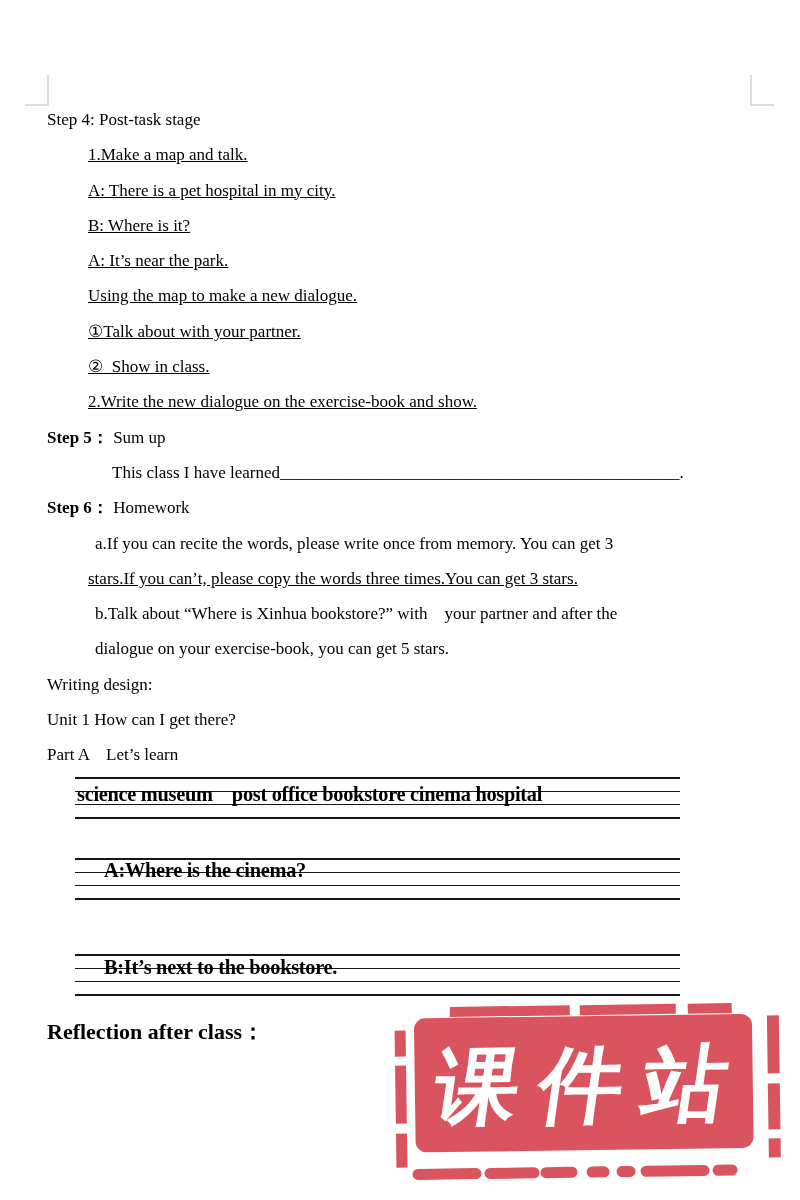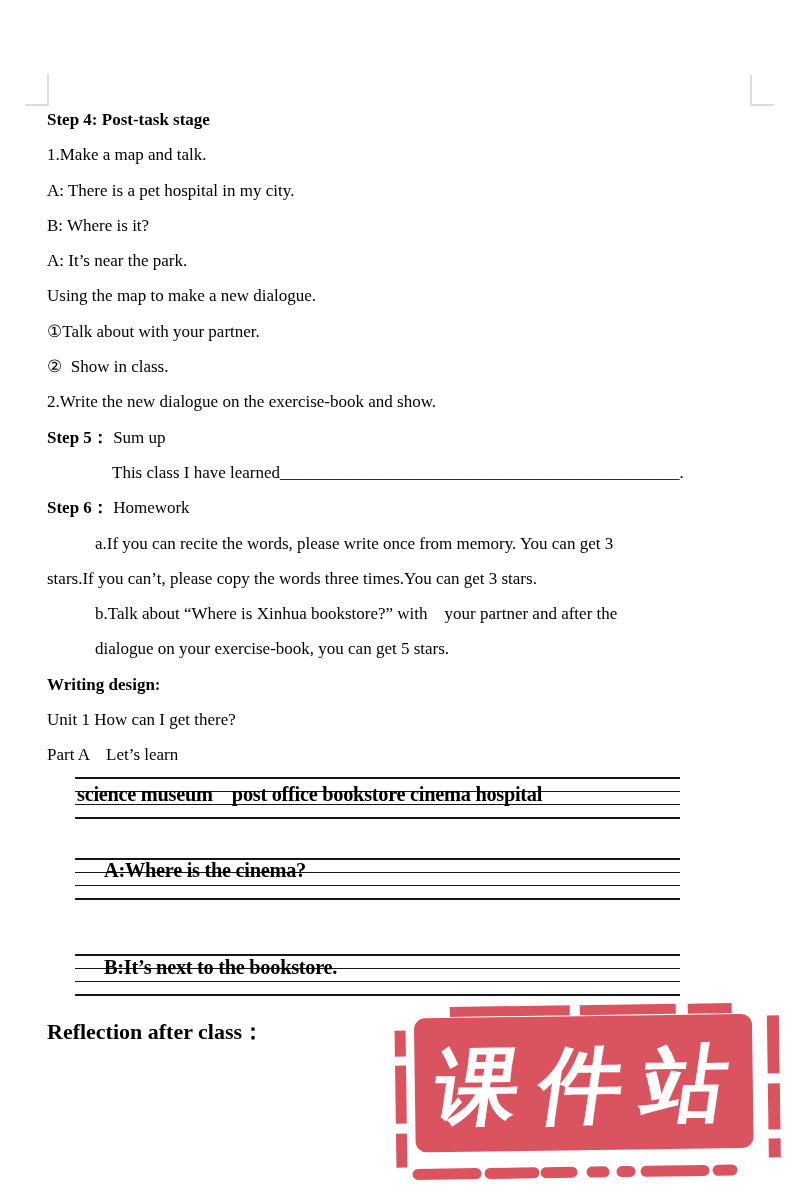--- a/index.html
+++ b/index.html
@@ -7,23 +7,23 @@
     width:800px;height:1200px;background:#ffffff;position:relative;
     font-family:"Liberation Serif", serif;color:#000;overflow:hidden;
   }
   
   .corner{position:absolute;width:22px;height:29px;}
   .corner.left{left:25px;top:75px;border-right:2px solid #dcdcdc;border-bottom:2px solid #dcdcdc;}
   .corner.right{left:750px;top:75px;border-left:2px solid #dcdcdc;border-bottom:2px solid #dcdcdc;}
 
   .content{position:absolute;left:47px;top:102px;width:720px;}
   .line{font-size:17px;line-height:35.3px;white-space:pre;}
-  .b{font-weight:700;}
+  .b{font-weight:400;}
   .pfx{font-weight:700;}
-  .i1{}
+  .i1{margin-left:41px;text-decoration:underline;}
   .i2{margin-left:65px;}
   .ia{margin-left:48px;}
 
   
   .grid{position:absolute;left:75px;width:605px;height:42px;}
   .rule{position:absolute;left:0;right:0;height:1.7px;background:#161616;}
   .r1{top:0;} .r2{top:13.8px;} .r3{top:26.8px;} .r4{top:40px;}
   .grid-text{
     position:absolute;font-weight:700;font-size:21px;line-height:21px;
     letter-spacing:-0.3px;white-space:pre;transform:scaleX(0.97);transform-origin:left top;

